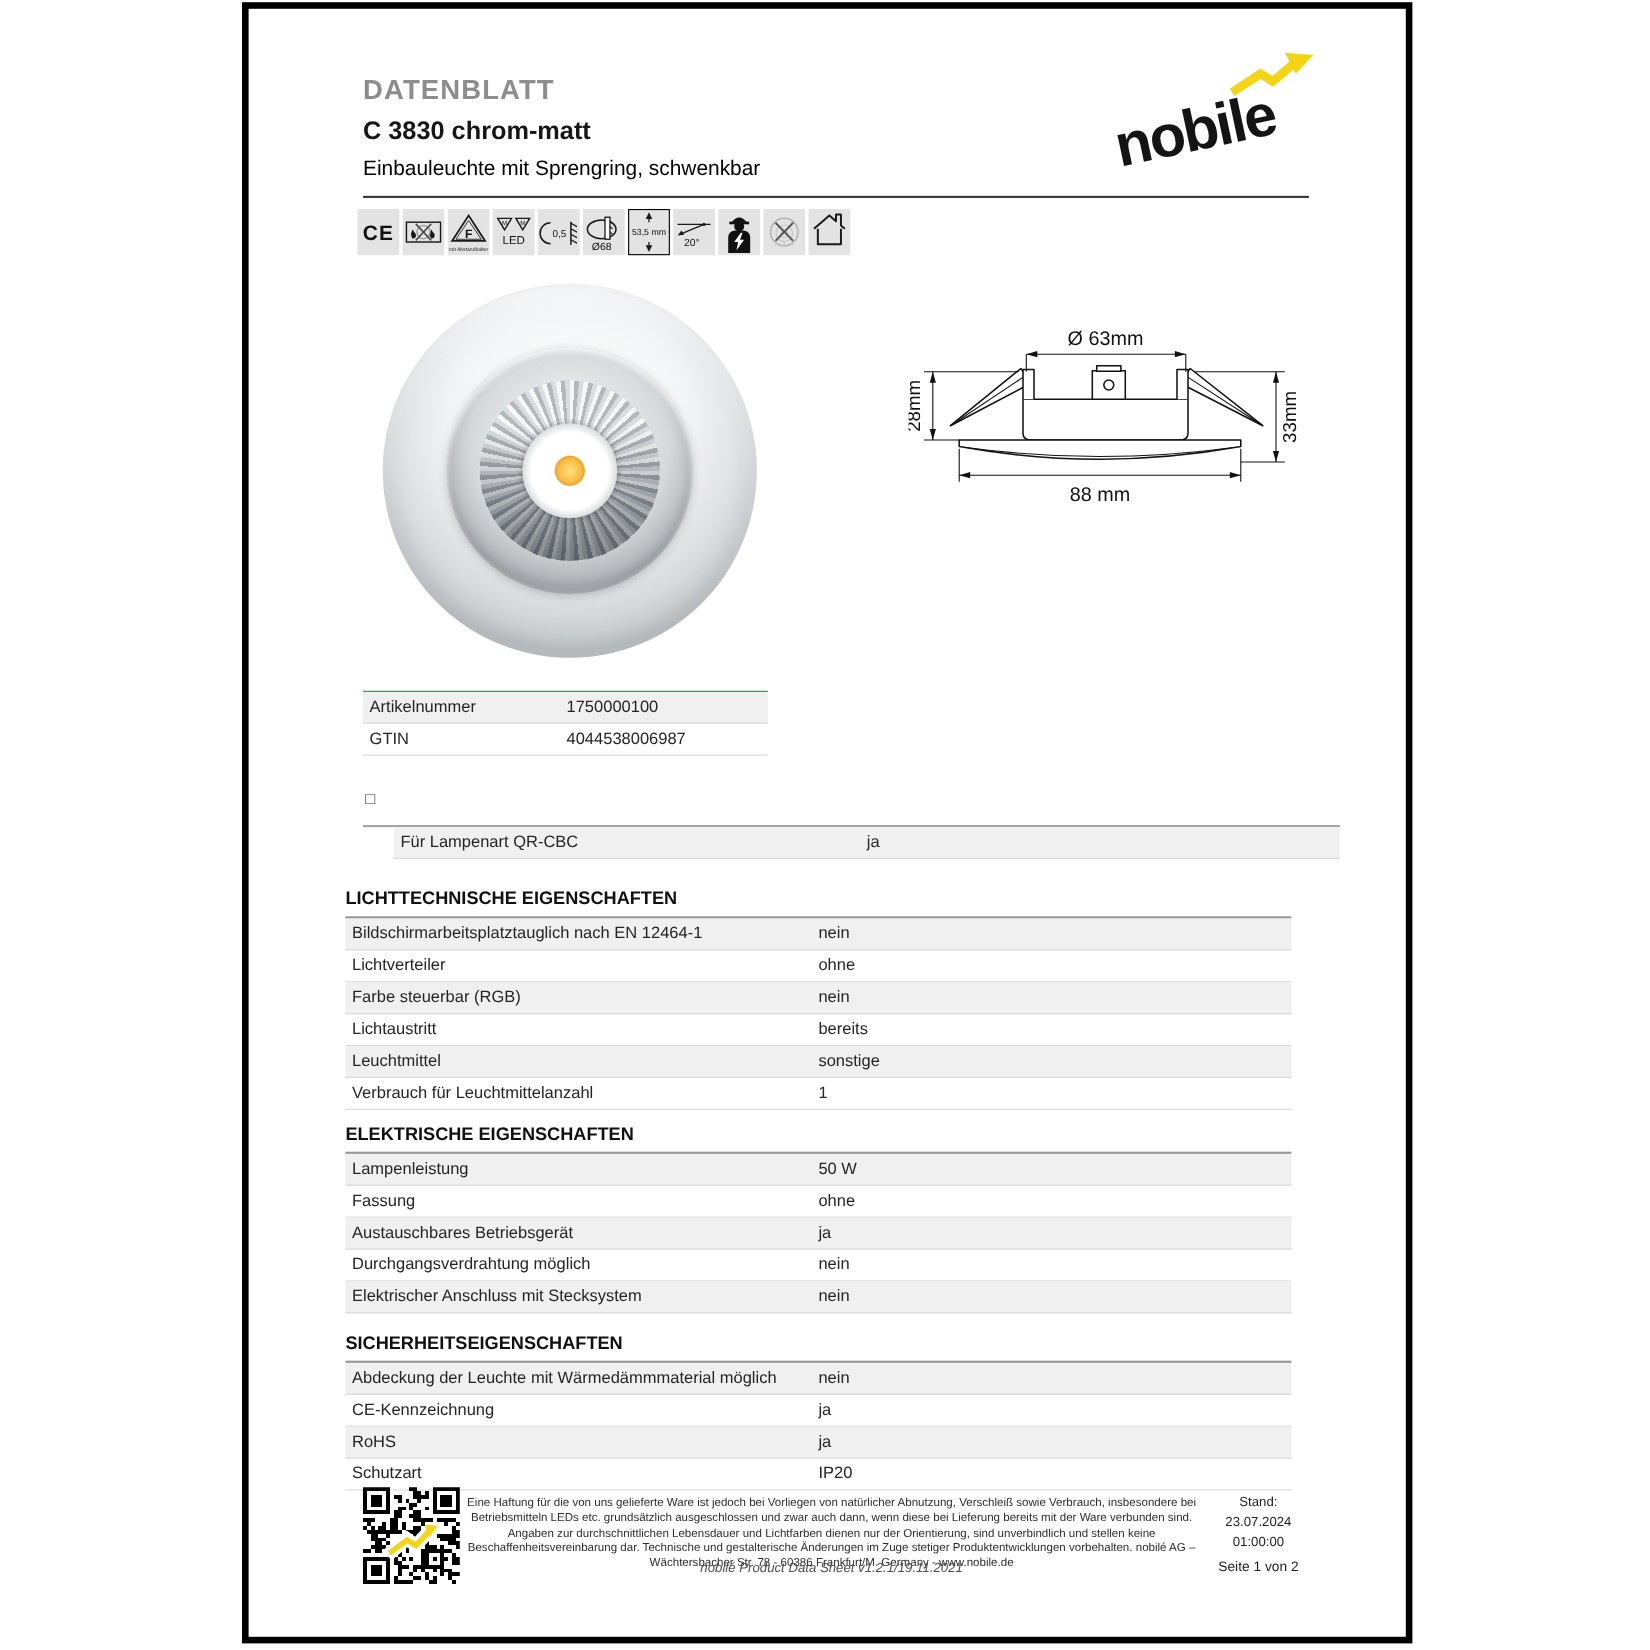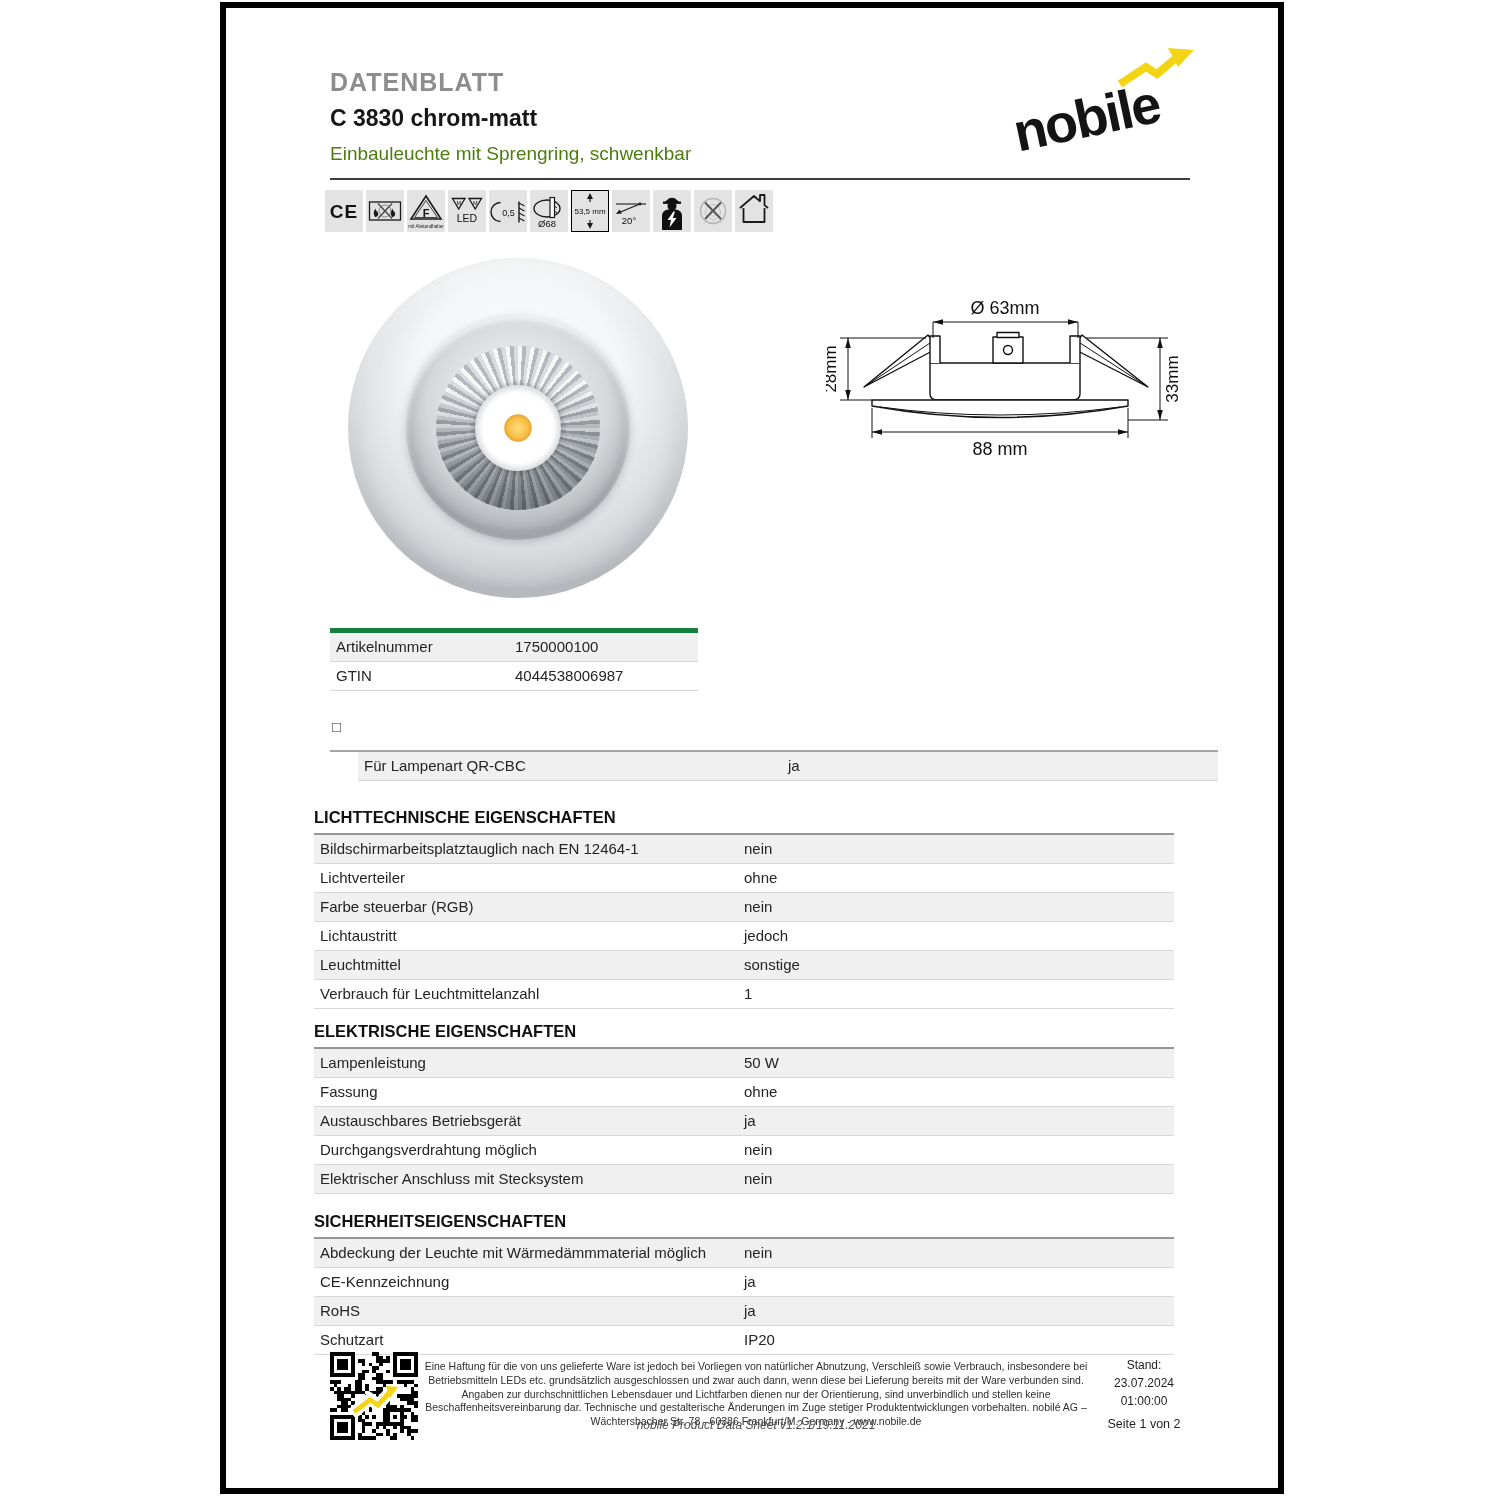--- a/index.html
+++ b/index.html
@@ -2,21 +2,21 @@
 <html><head>
 <meta charset="utf-8">
 <style>
   html,body{margin:0;padding:0;background:#fff;}
   body{width:1500px;height:1500px;position:relative;font-family:"Liberation Sans",sans-serif;color:#222;}
   .sheet{position:absolute;left:220px;top:2px;width:1052px;height:1480px;border:6px solid #000;background:#fff;}
 
   
   .doc-type{position:absolute;left:104px;top:60px;font-size:25px;font-weight:bold;color:#8d8d8d;letter-spacing:1px;}
   .prod-name{position:absolute;left:104px;top:97px;font-size:23px;font-weight:bold;color:#161616;}
-  .prod-sub{position:absolute;left:104px;top:135px;font-size:19px;color:#4d7c0f;}
+  .prod-sub{position:absolute;left:104px;top:135px;font-size:19px;color:#000000;}
   .head-rule{position:absolute;left:104px;top:170px;width:860px;height:2px;background:#3c3c3c;}
   .logo{position:absolute;left:778px;top:30px;width:200px;height:118px;}
 
   
   .icon-strip{position:absolute;left:99px;top:182px;display:flex;gap:3px;border-radius:18px;}
   .icell{width:38px;height:42px;background:#e3e3e3;position:relative;}
   .icell.boxed{outline:1.5px solid #000;outline-offset:-1px;}
   .icell svg{position:absolute;inset:0;}
 
   
@@ -37,21 +37,21 @@
     background:radial-gradient(circle,#ffdf7d 0%,#f6bd45 40%,#eda832 52%,#ffffff 56% 100%);}
 
   
   .drawing{position:absolute;left:600px;top:272px;width:380px;height:190px;}
 
   
   .row{position:relative;height:28px;line-height:28px;border-bottom:1px solid #d7d7d7;font-size:15px;color:#242424;white-space:nowrap;}
   .row.shade{background:#f0f0f0;}
   .row .lbl{position:absolute;left:6px;top:0;}
   .row .val{position:absolute;left:430px;top:0;}
-  .art{position:absolute;left:104px;top:620px;width:368px;border-top:5px solid #15803d;text-align:center;}
+  .art{position:absolute;left:104px;top:620px;width:368px;border-top:1px solid #15803d;text-align:center;}
   .art .row .val{left:185px;}
   .tofu{position:absolute;left:106px;top:710px;font-size:15px;color:#333;}
   .lamp{position:absolute;left:104px;width:860px;top:742px;border-top:2px solid #a5a5a5;padding-left:28px;}
   .section{position:absolute;left:88px;width:860px;}
   .s1{top:800px;} .s2{top:1014px;} .s3{top:1204px;}
   .section-title{font-size:16.5px;font-weight:bold;color:#101010;padding-bottom:6px;border-bottom:2px solid #959595;}
 
   
   .qr{position:absolute;left:104px;top:1344px;width:88px;height:88px;}
   .qr svg{position:absolute;inset:0;}
@@ -277,21 +277,21 @@
     <div class="row">
       <span class="lbl">Lichtverteiler</span>
       <span class="val">ohne</span>
     </div>
     <div class="row shade">
       <span class="lbl">Farbe steuerbar (RGB)</span>
       <span class="val">nein</span>
     </div>
     <div class="row">
       <span class="lbl">Lichtaustritt</span>
-      <span class="val">jedoch</span>
+      <span class="val">bereits</span>
     </div>
     <div class="row shade">
       <span class="lbl">Leuchtmittel</span>
       <span class="val">sonstige</span>
     </div>
     <div class="row">
       <span class="lbl">Verbrauch für Leuchtmittelanzahl</span>
       <span class="val">1</span>
     </div>
   </div>

